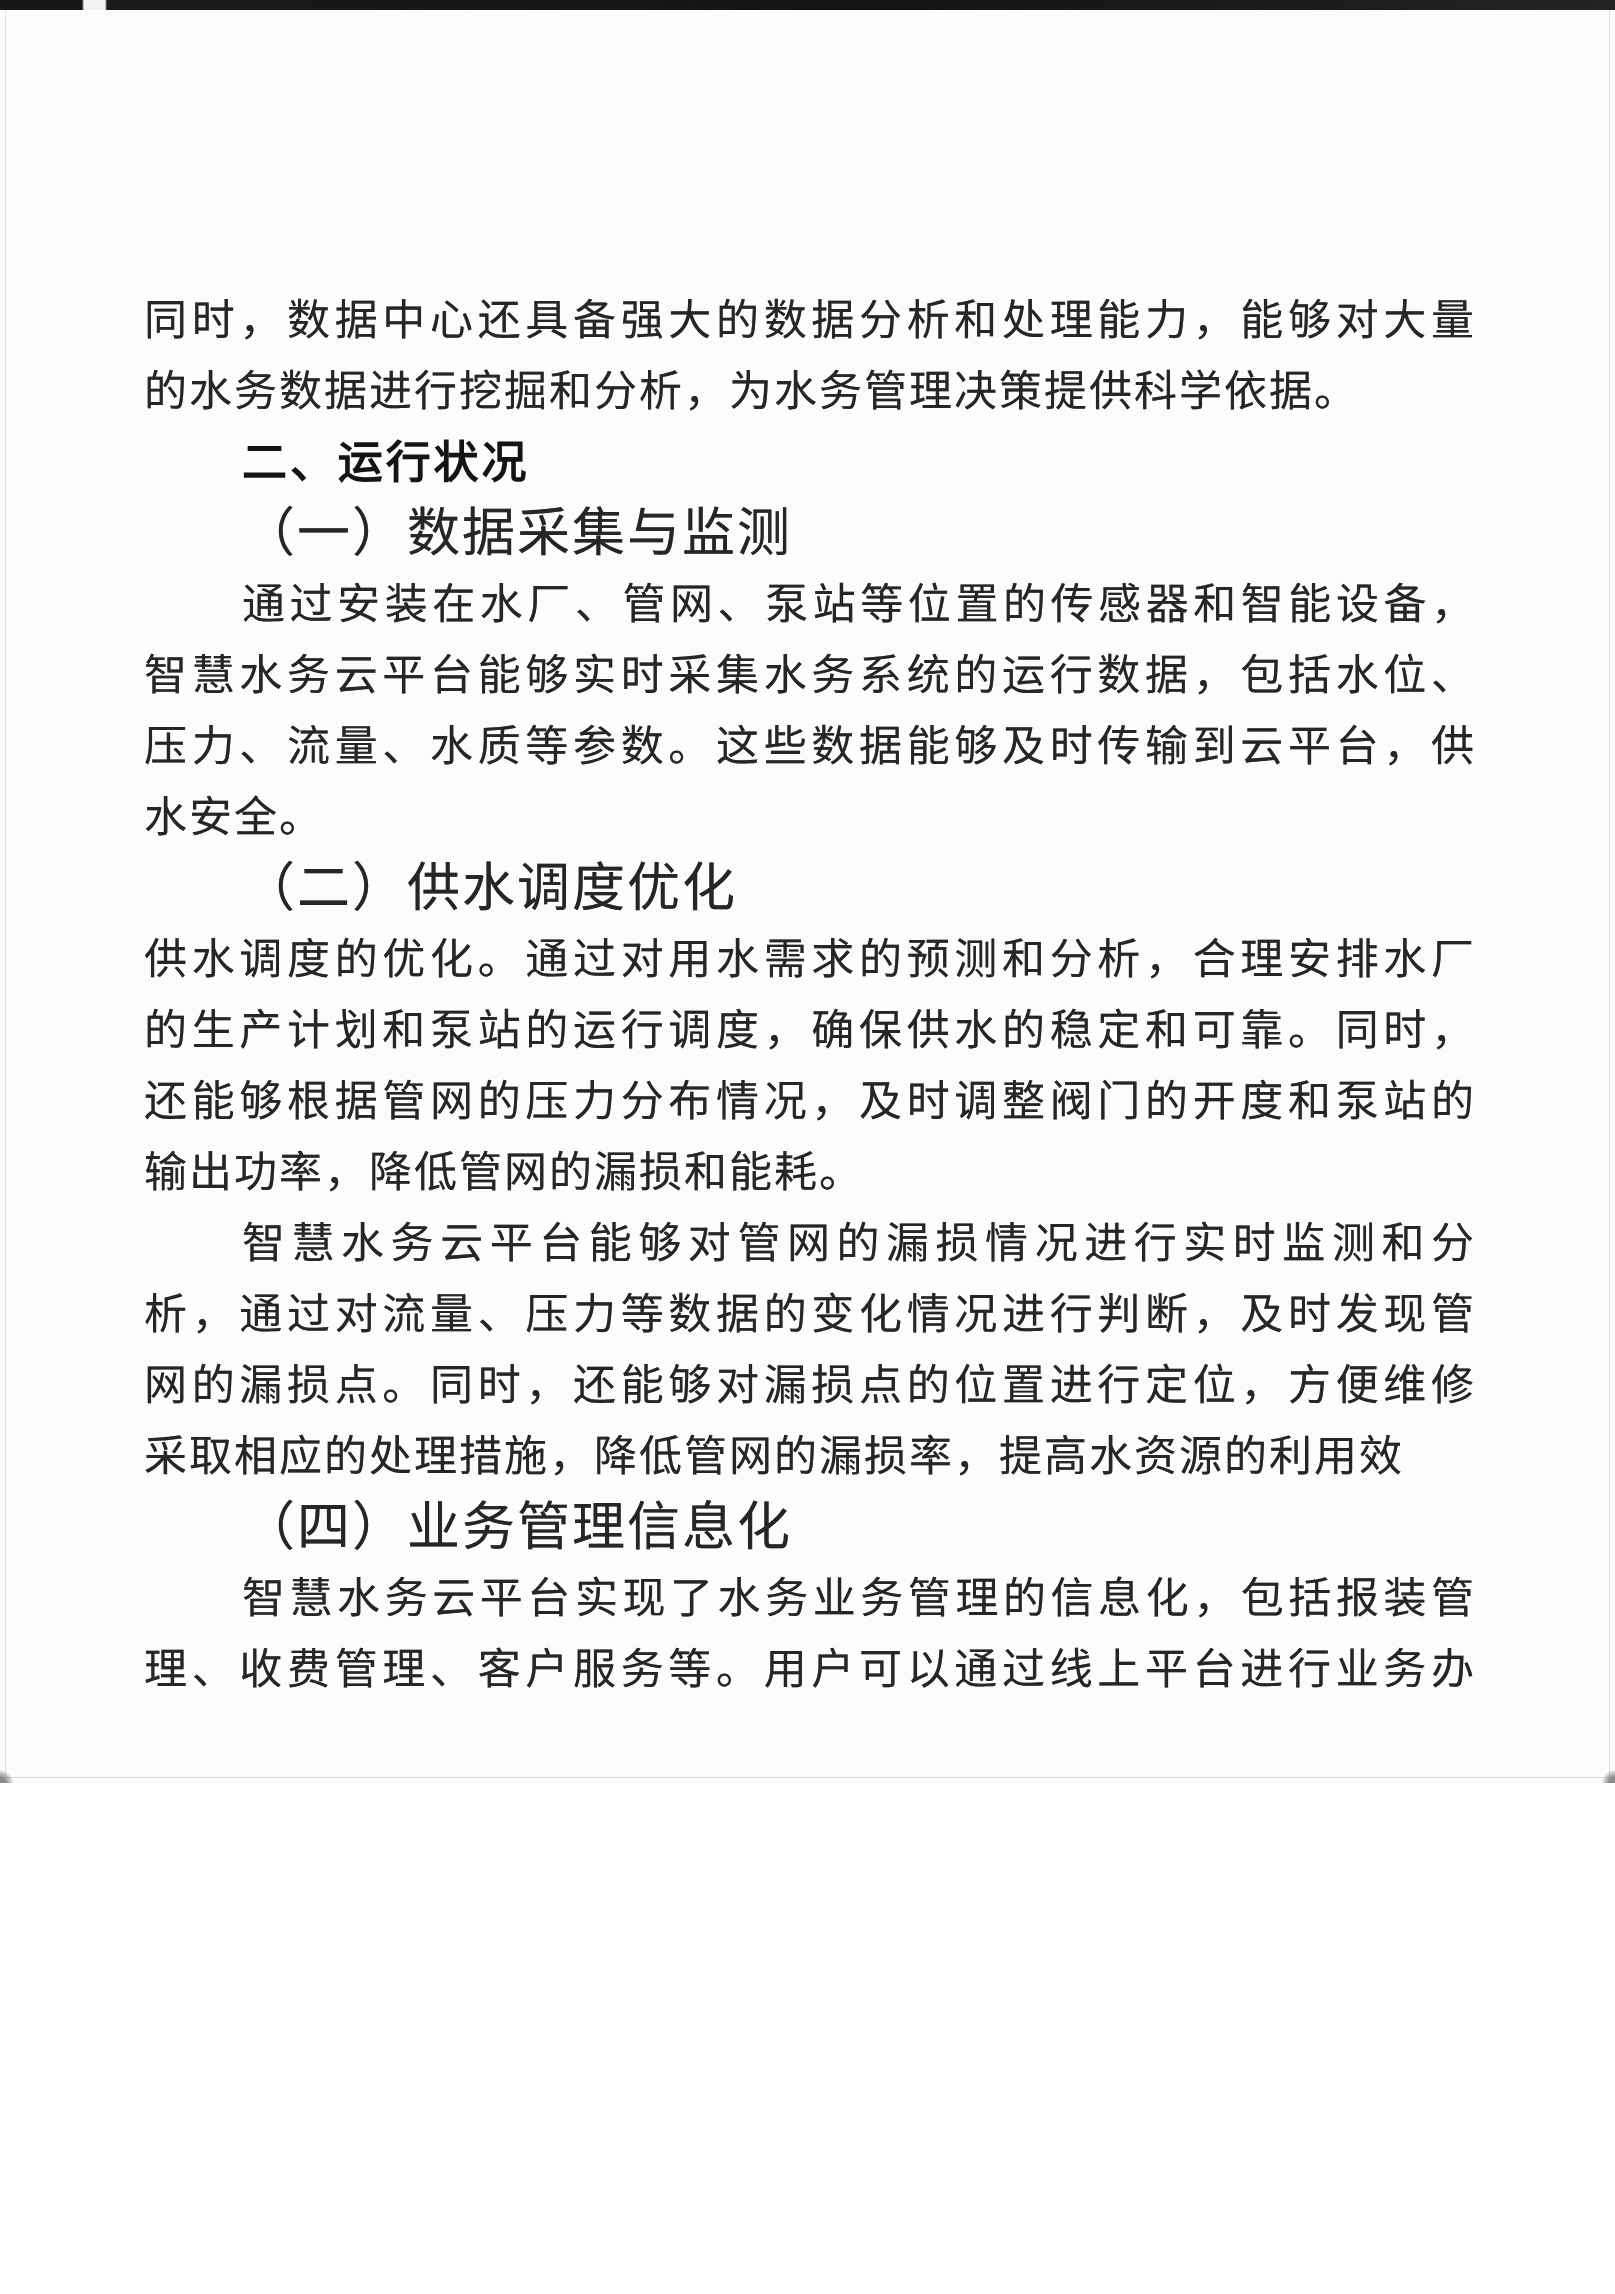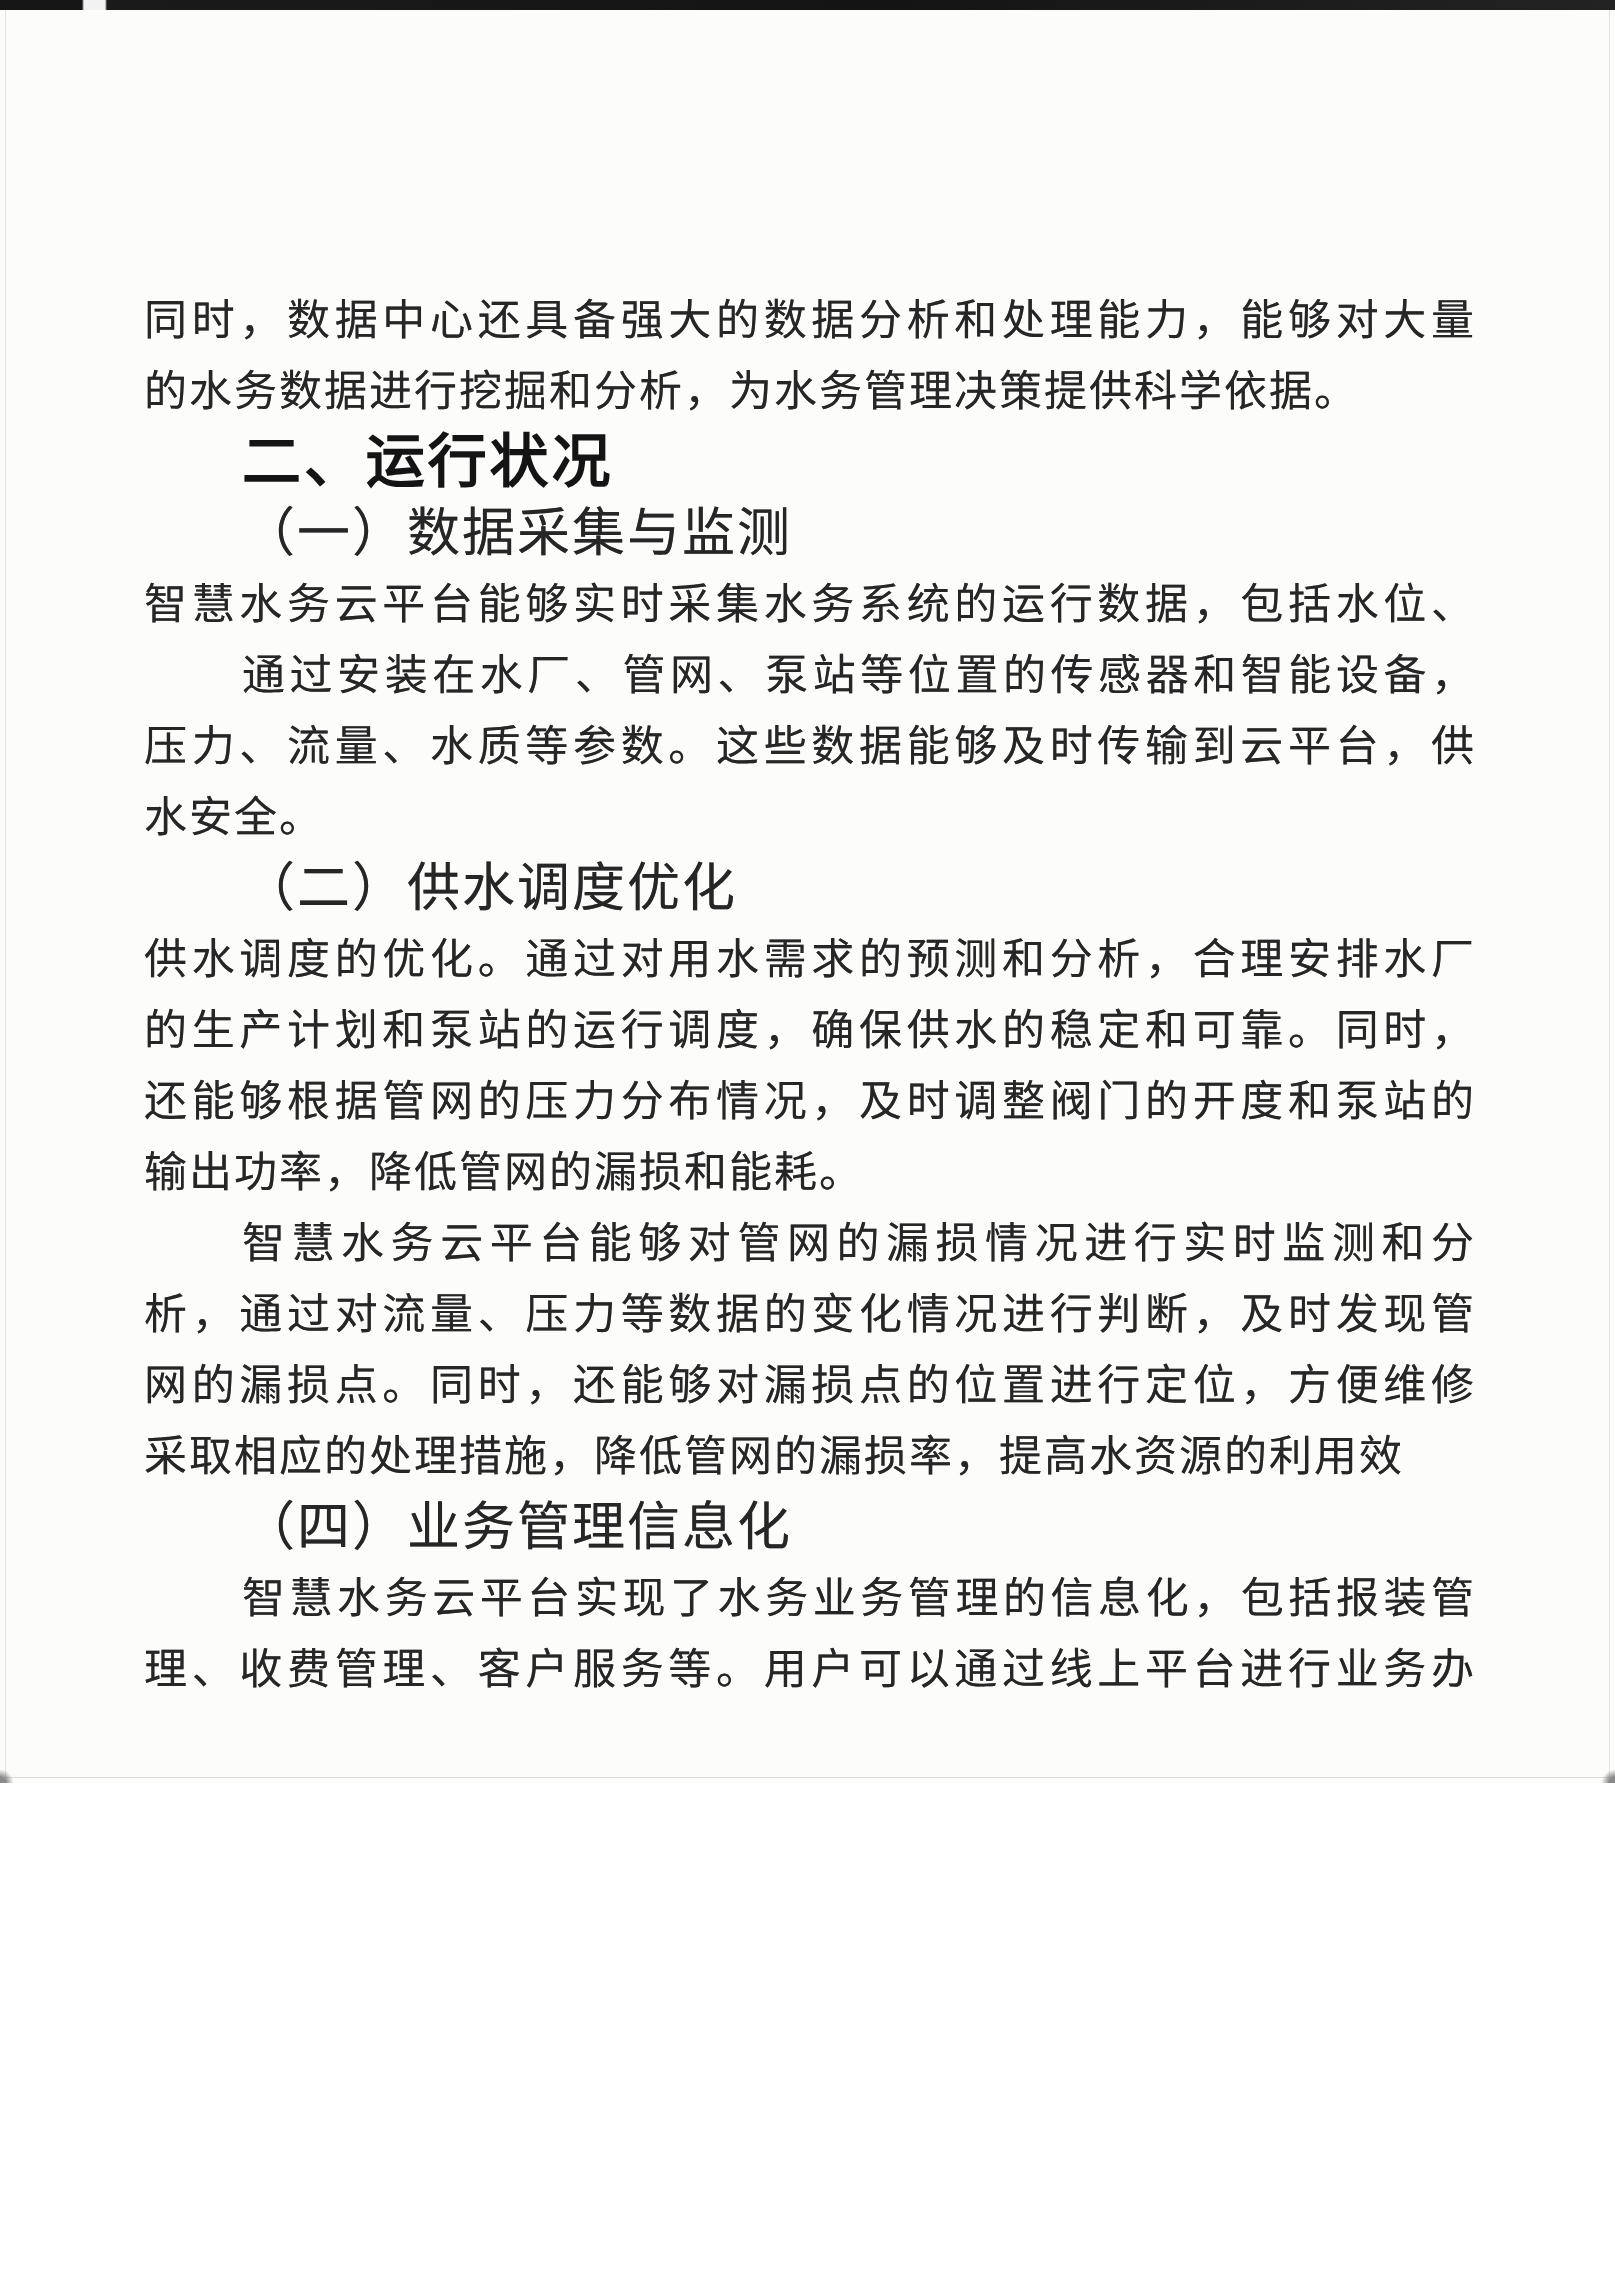--- a/index.html
+++ b/index.html
@@ -65,21 +65,21 @@
   .ln.endp {           
     text-align: left;
     text-align-last: left;
     letter-spacing: 2px;
   }
   .ind { padding-left: 98px; }   
 
   .h1 {                 
     font-family: "Liberation Sans", "DejaVu Sans", sans-serif;
     font-weight: 700;
-    font-size: 59px;
+    font-size: 45px;
     line-height: 71px;
     height: 71px;
     color: #141414;
     text-align: left;
     letter-spacing: 2.9px;
   }
   .h2 {                 
     font-size: 53px;
     line-height: 71px;
     height: 71px;
@@ -98,22 +98,22 @@
   <div class="corner br"></div>
 
   <div class="content">
 
     <div class="ln">同时，数据中心还具备强大的数据分析和处理能力，能够对大量</div>
     <div class="ln endp">的水务数据进行挖掘和分析，为水务管理决策提供科学依据。</div>
 
     <div class="h1 ind">二、运行状况</div>
 
     <div class="h2 ind">（一）数据采集与监测</div>
+    <div class="ln ind">通过安装在水厂、管网、泵站等位置的传感器和智能设备，</div>
     <div class="ln">智慧水务云平台能够实时采集水务系统的运行数据，包括水位、</div>
-    <div class="ln ind">通过安装在水厂、管网、泵站等位置的传感器和智能设备，</div>
     <div class="ln">压力、流量、水质等参数。这些数据能够及时传输到云平台，供</div>
     <div class="ln endp">水安全。</div>
 
     <div class="h2 ind">（二）供水调度优化</div>
     <div class="ln">供水调度的优化。通过对用水需求的预测和分析，合理安排水厂</div>
     <div class="ln">的生产计划和泵站的运行调度，确保供水的稳定和可靠。同时，</div>
     <div class="ln">还能够根据管网的压力分布情况，及时调整阀门的开度和泵站的</div>
     <div class="ln endp">输出功率，降低管网的漏损和能耗。</div>
 
     <div class="ln ind">智慧水务云平台能够对管网的漏损情况进行实时监测和分</div>

